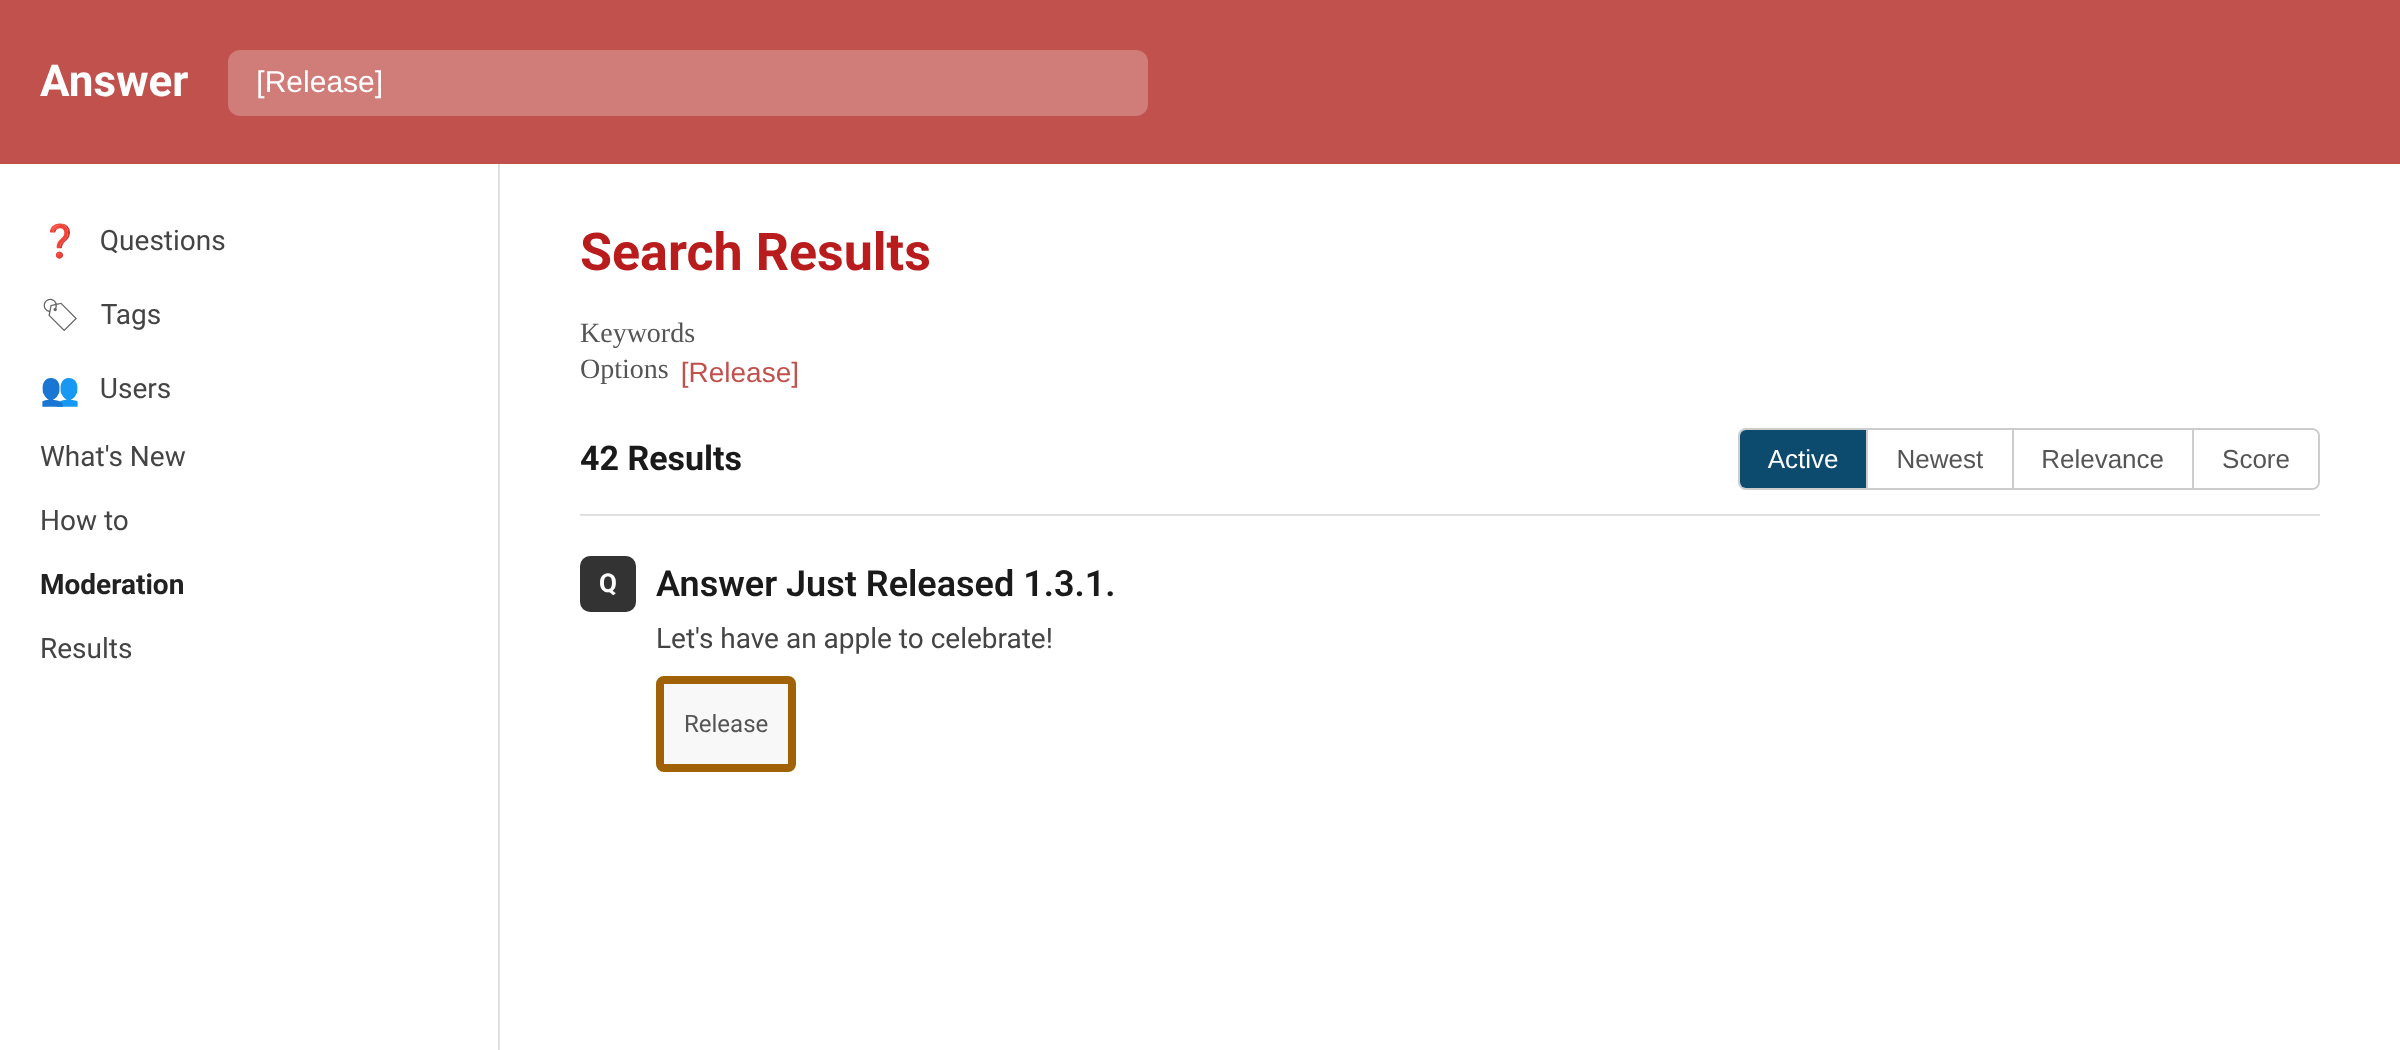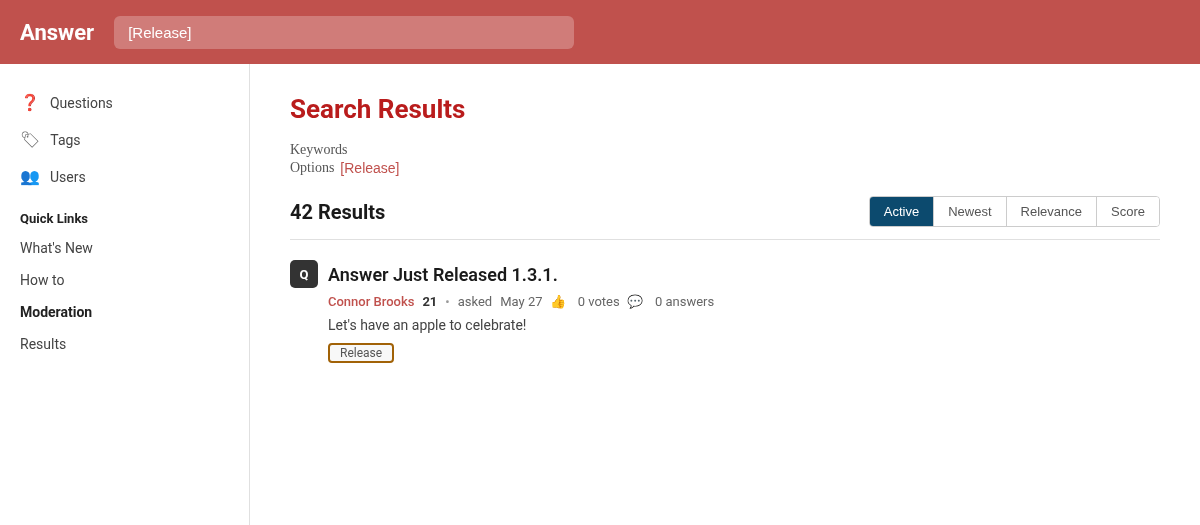--- a/index.html
+++ b/index.html
@@ -1,21 +1,21 @@
 <!DOCTYPE html>
 <html><head>
   <meta charset="utf-8">
   <style>
     * { box-sizing: border-box; margin: 0; padding: 0; }
     body { font-family: -apple-system, BlinkMacSystemFont, 'Segoe UI', Roboto, sans-serif; font-size: 14px; color: #333; background: #fff; }
 
     
     .header {
       background-color: #c0514d;
-      height: 64px;
+      height: 82px;
       display: flex;
       align-items: center;
       padding: 0 20px;
       gap: 20px;
     }
     .header-logo {
       color: #fff;
       font-size: 22px;
       font-weight: bold;
       white-space: nowrap;
@@ -104,21 +104,21 @@
 
     .results-header {
       display: flex;
       align-items: center;
       justify-content: space-between;
       margin-bottom: 20px;
       border-bottom: 1px solid #e0e0e0;
       padding-bottom: 12px;
     }
     .results-count {
-      font-size: 20px;
+      font-size: 17px;
       font-weight: 700;
       color: #1a1a1a;
       text-align: center;
     }
     .sort-buttons {
       display: flex;
       border: 1px solid #ccc;
       border-radius: 4px;
       overflow: hidden;
     }
@@ -192,22 +192,22 @@
       margin-bottom: 10px;
       padding-left: 38px;
     }
     .question-tags {
       padding-left: 38px;
       display: flex;
       gap: 6px;
     }
     .tag-pill {
       display: inline-block;
-      padding: 1px 10px;
-      border: 2px solid #a16207;
+      padding: 13px 10px;
+      border: 4px solid #a16207;
       border-radius: 4px;
       font-size: 12px;
       color: #555;
       background: #f8f8f8;
       cursor: pointer;
     }
   </style>
 </head>
 <body>
 
@@ -226,21 +226,20 @@
     </div>
     <div class="sidebar-nav-item">
       <span class="sidebar-nav-icon">🏷</span>
       <span>Tags</span>
     </div>
     <div class="sidebar-nav-item">
       <span class="sidebar-nav-icon">👥</span>
       <span>Users</span>
     </div>
 
-    <div class="sidebar-section-title">Quick Links</div>
     <div class="sidebar-link">What's New</div>
     <div class="sidebar-link">How to</div>
 
     <div class="sidebar-section-title sidebar-link bold">Moderation</div>
     <div class="sidebar-link">Results</div>
 
   </aside>
 
   <main class="main">
 
@@ -266,31 +265,20 @@
       </div>
     </div>
 
     <div class="question-item">
       <div class="question-header">
         <div class="question-icon">
           <span>Q</span>
         </div>
         <span class="question-title">Answer Just Released 1.3.1.</span>
       </div>
-      <div class="question-meta">
-        <span class="question-author">Connor Brooks</span>
-        <span class="question-score">21</span>
-        <span class="meta-dot">•</span>
-        <span>asked</span>
-        <span>May 27</span>
-        <span class="meta-icon">👍</span>
-        <span>0 votes</span>
-        <span class="meta-icon">💬</span>
-        <span>0 answers</span>
-      </div>
       <div class="question-body">Let's have an apple to celebrate!</div>
       <div class="question-tags">
         <span class="tag-pill">Release</span>
       </div>
     </div>
 
   </main>
 </div>
 
 </body></html>

